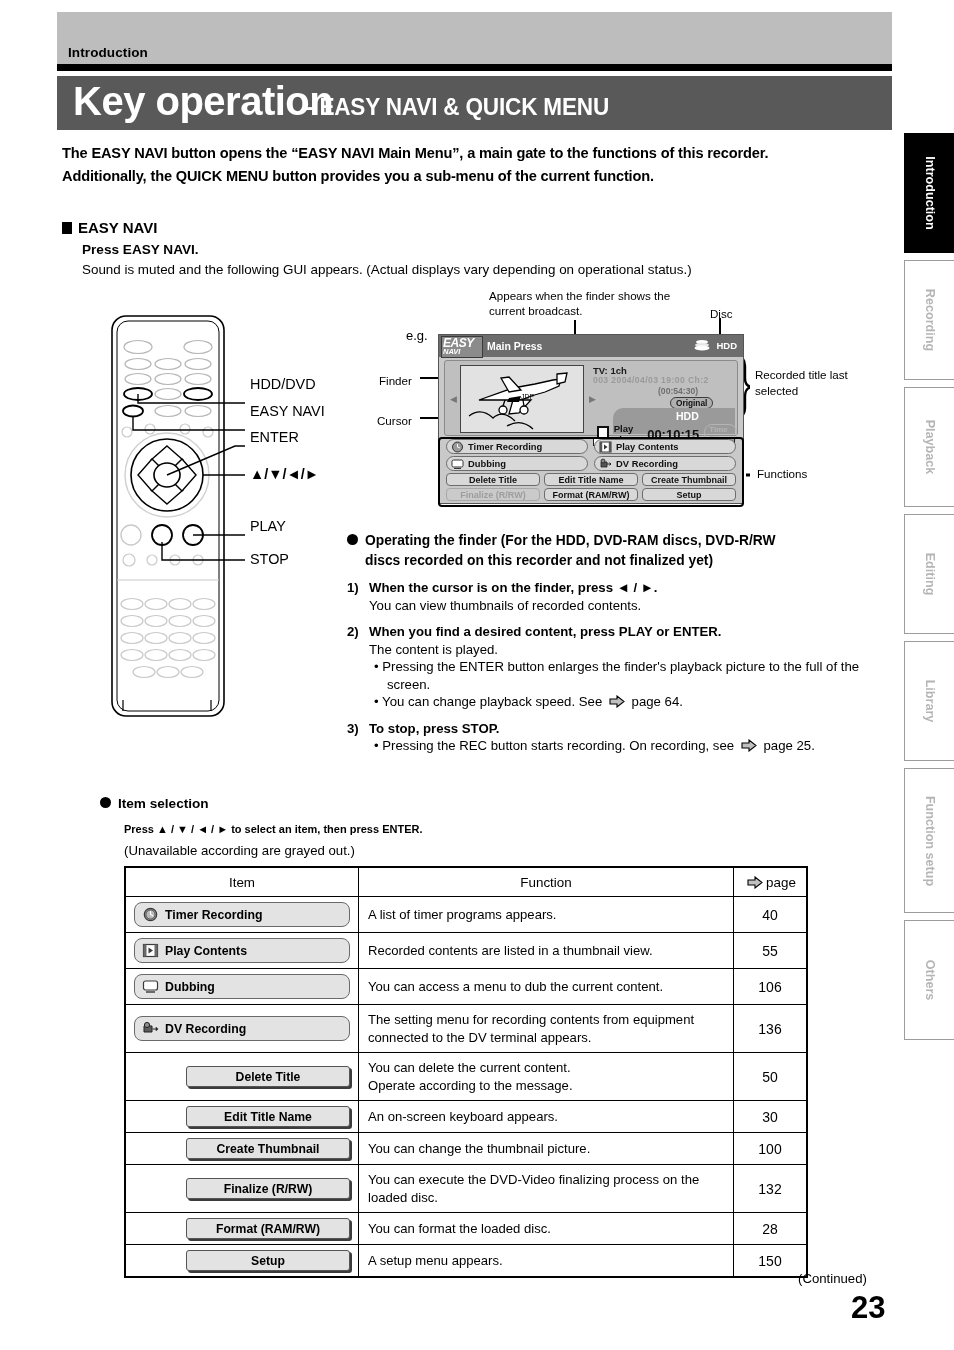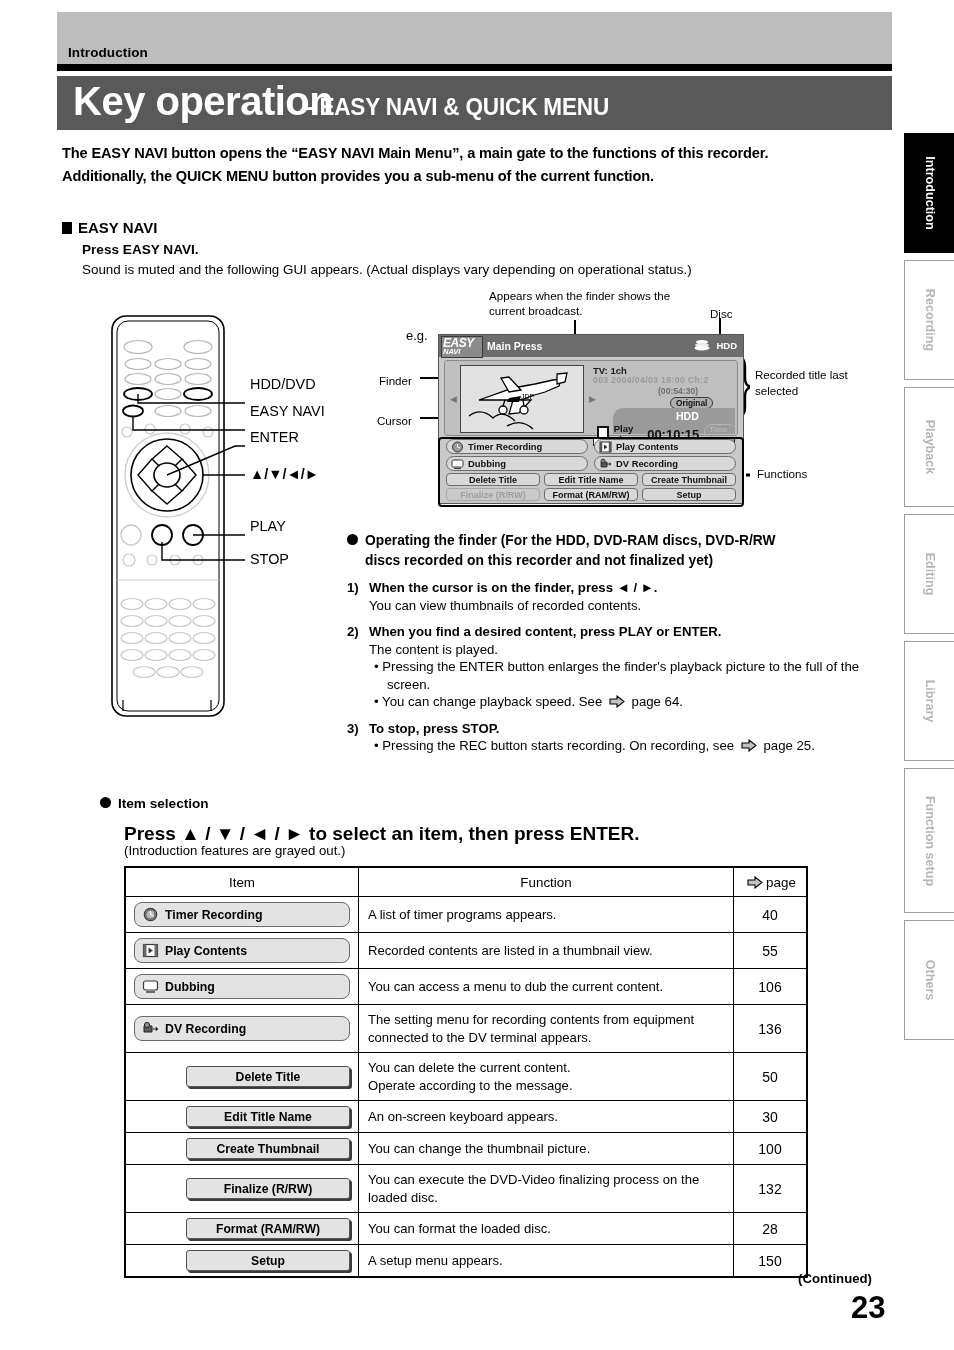--- a/index.html
+++ b/index.html
@@ -141,21 +141,21 @@
   .op-head{font-size:13.8px;font-weight:bold;line-height:19.5px;}
   .op-head .ind{display:block;padding-left:18px;}
   .step{margin-top:9px;font-size:13.2px;line-height:17.5px;}
   .step .num{font-weight:bold;display:inline-block;width:22px;}
   .step b{font-weight:bold;}
   .step .sub{display:block;padding-left:22px;}
   .step .sub2{display:block;padding-left:36px;text-indent:-13px;}
   .pgicon{display:inline-block;width:16px;height:13px;vertical-align:-2px;margin:0 3px;}
   
   .isel{position:absolute;left:100px;top:796px;font-size:13.6px;font-weight:bold;}
-  .isel-p{position:absolute;left:124px;top:823px;font-size:19px;font-weight:bold;}
+  .isel-p{position:absolute;left:124px;top:823px;font-size:11px;font-weight:bold;}
   .isel-n{position:absolute;left:124px;top:843px;font-size:13.2px;}
   
   table.items{
     position:absolute;left:124px;top:866px;width:684px;border-collapse:collapse;
     border:2px solid #000;
   }
   table.items td,table.items th{
     border:1px solid #000;padding:0;vertical-align:middle;
   }
   table.items th{font-weight:normal;font-size:13.4px;height:28px;}
@@ -170,21 +170,21 @@
   }
   .itembtn .ic{width:17px;height:15px;margin:0 6px 0 7px;flex:0 0 auto;}
   .itembtn2{
     background:#e3e3e3;border:1px solid #555;border-radius:3px;
     height:21px;width:164px;margin-left:52px;
     display:flex;align-items:center;justify-content:center;
     font-size:12.2px;font-weight:bold;box-sizing:border-box;
     box-shadow:2px 2px 0 #3c3c3c;
   }
   
-  .contd{position:absolute;left:798px;top:1271px;font-size:13.2px;font-weight:bold;}
+  .contd{position:absolute;left:798px;top:1271px;font-size:13.2px;}
   .pgno{position:absolute;left:851px;top:1290px;font-size:31px;font-weight:bold;}
   
   .tabs{position:absolute;left:904px;top:133px;width:50px;}
   .tab{
     width:50px;box-sizing:border-box;border:1px solid #9c9c9c;border-right:none;
     margin-bottom:7px;position:relative;background:#fff;
   }
   .tab.active{background:#000;border-color:#000;}
   .tab span{
     position:absolute;left:50%;top:50%;
@@ -461,21 +461,21 @@
       </svg>
       <span>page  25.</span>
     </span>
   </div>
 </div>
 
 <div class="isel">
   <span class="bullet-dot"></span><span>Item selection</span>
 </div>
 <div class="isel-p">Press ▲ / ▼ / ◄ / ► to select an item, then press ENTER.</div>
-<div class="isel-n">(Introduction features are grayed out.)</div>
+<div class="isel-n">(Unavailable according are grayed out.)</div>
 
 <table class="items">
   <thead>
     <tr>
       <th class="col-item">Item</th>
       <th>Function</th>
       <th class="col-page">
         <svg class="pgicon" viewBox="0 0 16 13">
           <path d="M1 4 L8 4 L8 1 L15 6.5 L8 12 L8 9 L1 9 Z" fill="#c0c0c0" stroke="#000" stroke-width="1.1"></path>
         </svg><span>page</span>

